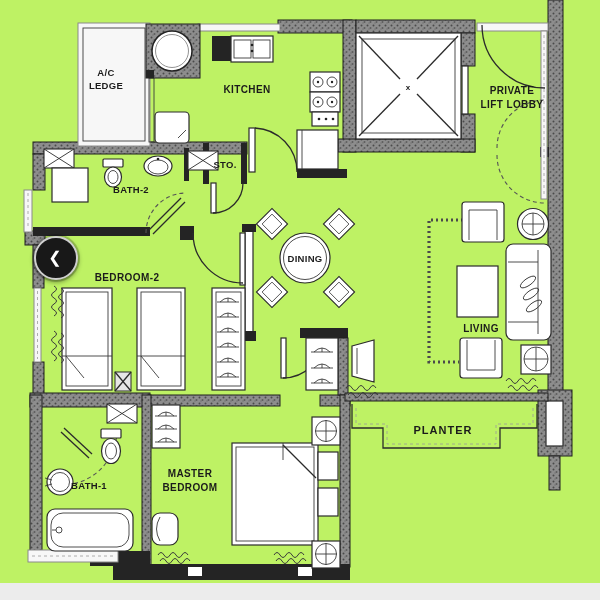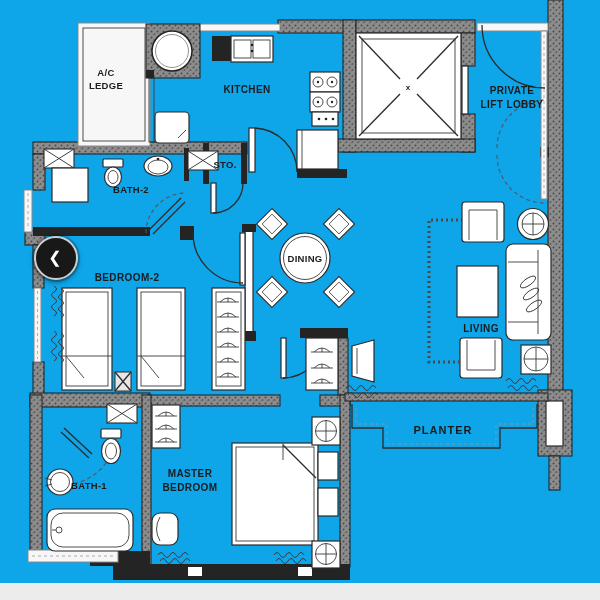--- a/index.html
+++ b/index.html
@@ -1,16 +1,16 @@
 <!DOCTYPE html>
 <html><head>
 <meta charset="utf-8">
 <style>
   html,body{margin:0;padding:0;background:#fff;}
-  .stage{position:relative;width:600px;height:600px;background:#0ea5e9;overflow:hidden;
+  .stage{position:relative;width:600px;height:600px;background:#bef264;overflow:hidden;
          font-family:"Liberation Sans",sans-serif;}
   .footer-strip{position:absolute;left:0;top:583px;width:600px;height:17px;background:#ececec;}
   svg{position:absolute;left:0;top:0;}
   
   .wall{fill:url(#wallP);stroke:#1f1f1f;stroke-width:1;}
   .bwall{fill:#242424;stroke:none;}
   .wt{fill:#fff;stroke:#2b2b2b;stroke-width:1.2;}
   .ln{fill:none;stroke:#2b2b2b;stroke-width:1.3;}
   .lnt{fill:none;stroke:#3a3a3a;stroke-width:0.9;}
   .win{fill:#f7f7f7;stroke:#8a8a8a;stroke-width:1;}

